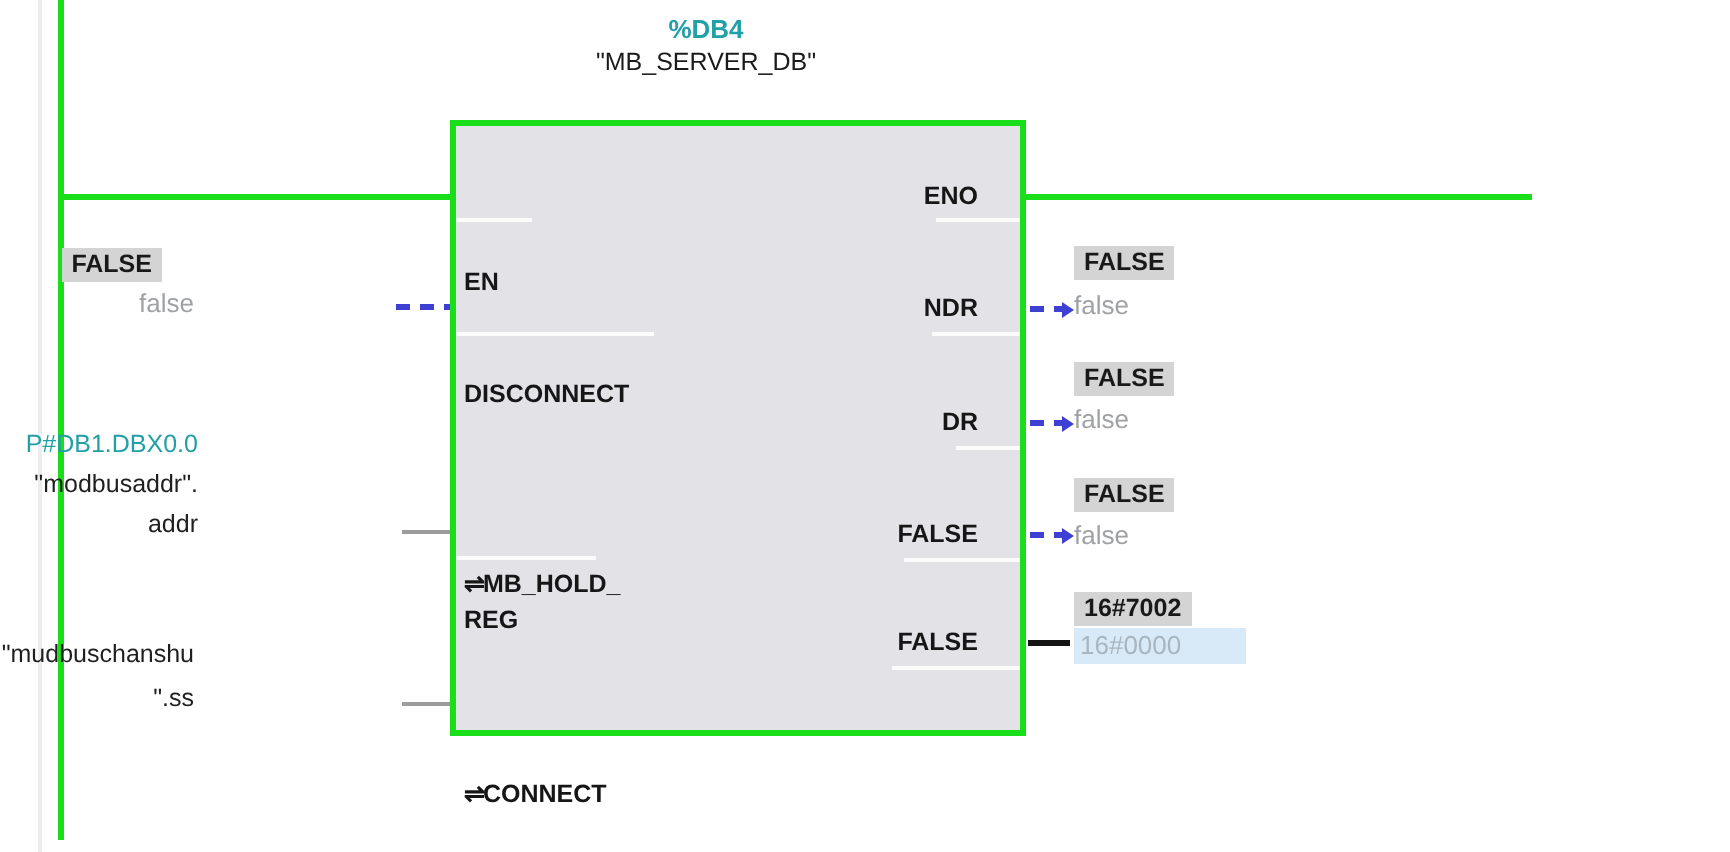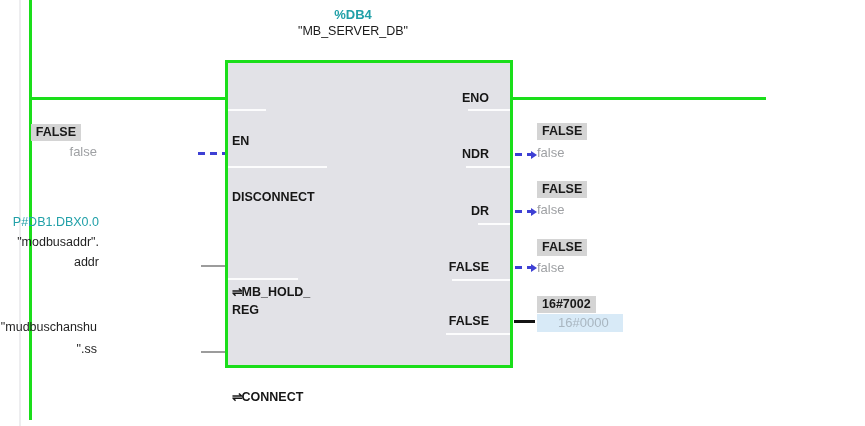--- a/index.html
+++ b/index.html
@@ -36,21 +36,21 @@
          text-align:center;font-size:13px;font-weight:bold;color:#141414;}
   .pin{position:absolute;font-size:12.5px;font-weight:bold;color:var(--ink);height:15px;line-height:15px;white-space:nowrap;}
   .pin-l{left:4px;margin-top:43px;}
   .pin-r{right:21px;text-align:left;}
   .inout{font-weight:bold;letter-spacing:-1px;}
   .u{position:absolute;height:2px;background:rgba(255,255,255,.9);}
 
   .mon{position:absolute;height:17px;line-height:17px;padding:0 5px;background:var(--mon-gray);
        color:#191919;font-size:12.5px;font-weight:bold;white-space:nowrap;}
   .val{position:absolute;height:16px;line-height:16px;color:var(--val-gray);font-size:13px;white-space:nowrap;}
-  .val-box{position:absolute;height:18px;line-height:18px;padding:0 21px;width:86px;
+  .val-box{position:absolute;height:18px;line-height:18px;padding:0 3px;width:86px;
        background:var(--modbg);color:var(--modtext);font-size:13px;}
   .opnd{position:absolute;font-size:12.5px;color:#1F1F1F;text-align:right;height:15px;line-height:15px;white-space:nowrap;}
   .opnd-teal{color:var(--teal);font-weight:normal;}
 
   .dash{position:absolute;height:3px;
         background:repeating-linear-gradient(90deg,var(--dashblue) 0 7px,transparent 7px 12px);}
   .dash.arrow::after{content:"";position:absolute;right:-6px;top:50%;transform:translateY(-50%);
         width:0;height:0;border-left:6px solid var(--dashblue);
         border-top:4.5px solid transparent;border-bottom:4.5px solid transparent;}
   .gsolid{position:absolute;height:2px;background:#9C9C9C;}

